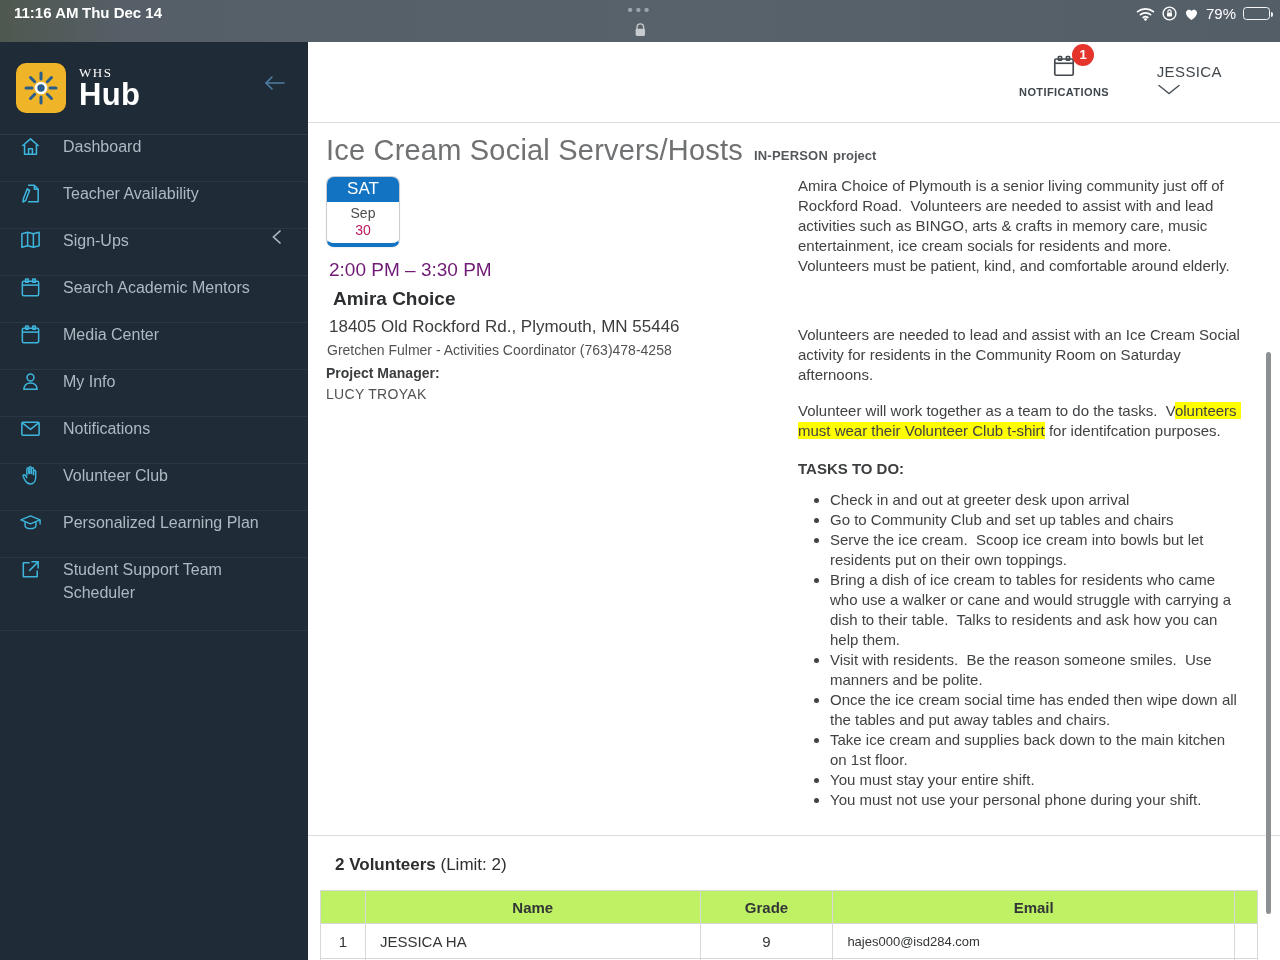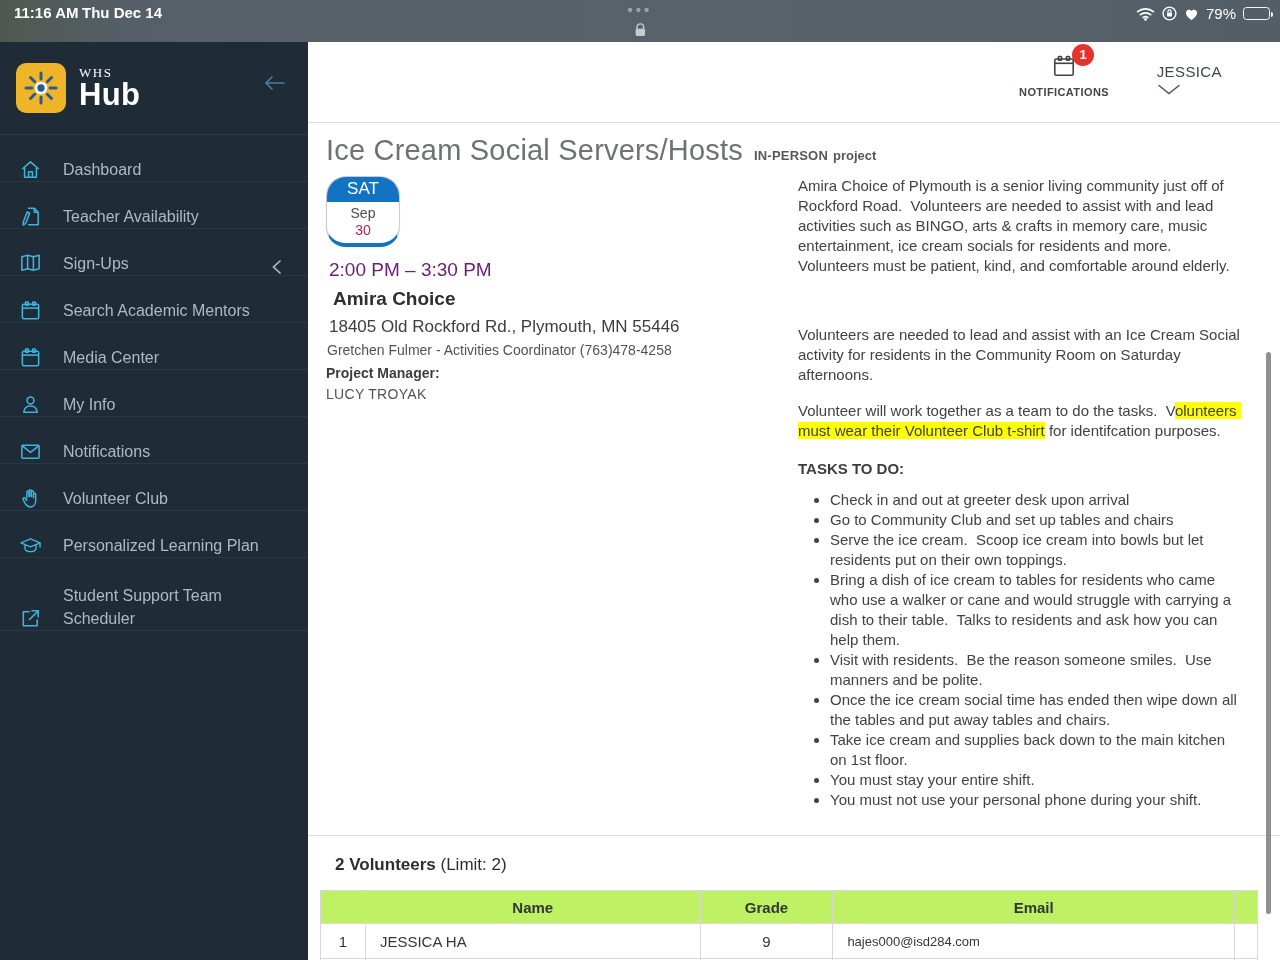--- a/index.html
+++ b/index.html
@@ -23,21 +23,21 @@
 
   
   .sidebar { width:308px; flex-shrink:0; background:#1f2b37; }
   .logo-row { height:93px; display:flex; align-items:center; padding:0 16px; border-bottom:1px solid #2d3b48; position:relative; }
   .logo-badge { width:50px; height:50px; background:#f0b429; border-radius:10px; display:flex; align-items:center; justify-content:center; flex-shrink:0; }
   .logo-text { margin-left:13px; color:#fff; }
   .logo-whs { font-family:"Liberation Serif", serif; font-size:13px; letter-spacing:1.5px; line-height:1; }
   .logo-hub { font-size:31px; font-weight:700; line-height:1.02; letter-spacing:.3px; }
   .collapse-arrow { position:absolute; right:22px; top:32px; cursor:pointer; }
 
-  .nav-item { display:flex; align-items:flex-end; padding:0 18px; height:47px; border-bottom:1px solid #2a3845; font-size:16px; color:#aeb9c2; position:relative; cursor:pointer; }
+  .nav-item { display:flex; align-items:flex-start; padding:0 18px; height:47px; border-bottom:1px solid #2a3845; font-size:16px; color:#aeb9c2; position:relative; cursor:pointer; }
   .nav-item.tall { height:73px; }
   .nav-icon { width:24px; display:flex; justify-content:center; flex-shrink:0; }
   .nav-label { margin-left:21px; line-height:1.45; }
   .nav-chevron { margin-left:auto; margin-right:8px; }
 
   
   .main { flex:1; background:#fff; position:relative; }
   .topbar { height:81px; border-bottom:1px solid #dadde0; position:relative; }
   .notif { position:absolute; top:11px; right:160px; width:112px; text-align:center; cursor:pointer; }
   .notif-icon-wrap { position:relative; display:inline-block; }
@@ -49,21 +49,21 @@
 
   .title-row { display:flex; align-items:baseline; gap:11px; margin:11px 0 9px 18px; }
   .page-title { font-size:29px; font-weight:400; color:#6f7173; letter-spacing:.2px; }
   .type-badge { font-size:13px; font-weight:700; color:#55585b; letter-spacing:.2px; }
   .type-suffix { font-size:13px; font-weight:700; color:#55585b; margin-left:-6px; }
 
   .columns { display:flex; margin-left:18px; }
   .col-left { width:472px; flex-shrink:0; }
   .col-right { flex:1; padding-right:36px; }
 
-  .date-card { width:74px; border:1px solid #c9cdd1; border-bottom:4px solid #1173c1; border-radius:20px; overflow:hidden; text-align:center; background:#fff; box-shadow:0 1px 2px rgba(0,0,0,.07); }
+  .date-card { width:74px; border:1px solid #c9cdd1; border-bottom:4px solid #1173c1; border-radius:8px; overflow:hidden; text-align:center; background:#fff; box-shadow:0 1px 2px rgba(0,0,0,.07); }
   .date-dow { background:#1173c1; color:#fff; font-size:17px; padding:2px 0 3px; }
   .date-mon { font-size:14px; color:#4a4c4e; margin-top:3px; }
   .date-num { font-size:14px; color:#be185d; margin:1px 0 5px; }
 
   .event-time { font-size:19px; color:#701a75; margin:12px 0 7px 3px; }
   .event-loc { font-size:19px; font-weight:700; color:#2c2e30; margin-left:7px; }
   .event-addr { font-size:17px; color:#3b3d3f; margin:7px 0 5px 3px; }
   .event-contact { font-size:14px; color:#505254; margin-left:1px; }
   .event-mgr-label { font-size:14px; font-weight:700; color:#3b3d3f; margin-top:7px; }
   .event-mgr { font-size:14px; color:#505254; margin-top:5px; letter-spacing:.3px; }

